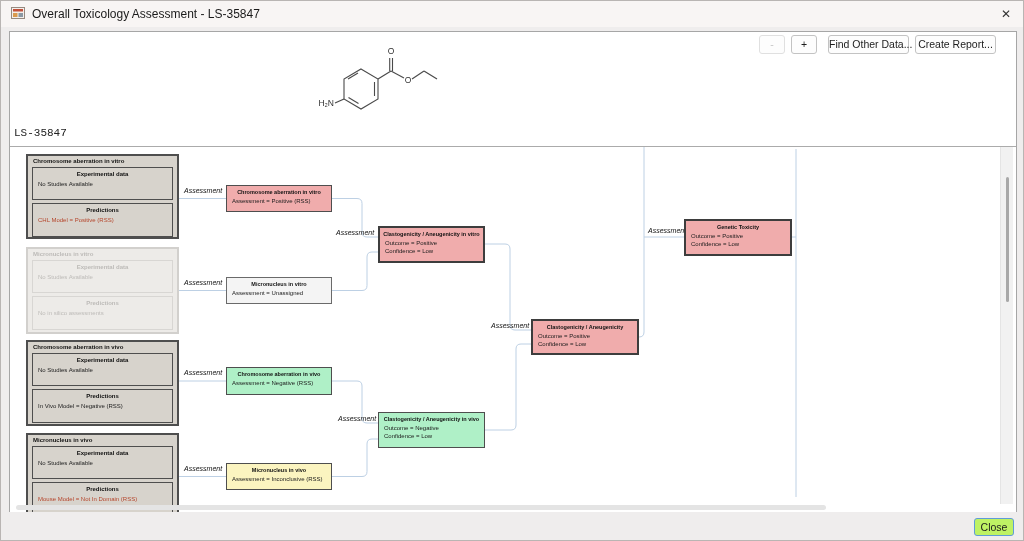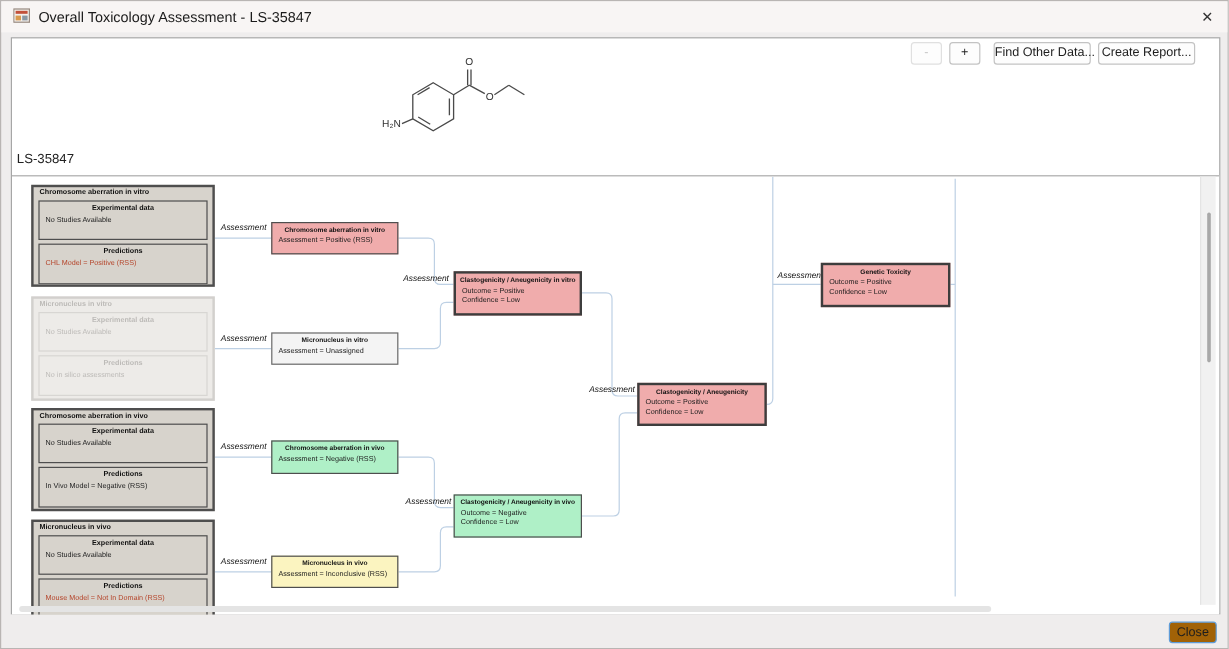--- a/index.html
+++ b/index.html
@@ -10,21 +10,21 @@
   .titlebar .ticon{position:absolute;left:10px;top:5px;}
   .titlebar .ttext{position:absolute;left:31px;top:6px;font-size:12px;color:#1b1b1b;white-space:nowrap;}
   .xbtn{position:absolute;right:6px;top:3px;width:22px;height:20px;text-align:center;line-height:20px;
         font-size:12px;color:#333;}
   
   .panel{position:absolute;left:8px;top:30px;width:1008px;height:481px;background:#fff;
          border:1px solid #a6a6a6;box-sizing:border-box;}
   .btn{position:absolute;box-sizing:border-box;height:19px;border:1px solid #c3c3c3;border-radius:3px;
        background:#fdfdfd;font-size:10.5px;color:#1d1d1d;text-align:center;line-height:17px;white-space:nowrap;}
   .btn.disabled{color:#c6c6c6;border-color:#e0e0e0;}
-  .compound-id{position:absolute;left:13px;top:126px;font-size:11px;color:#222;}
+  .compound-id{position:absolute;left:13px;top:126px;font-size:11px;color:#222;font-family:Liberation Mono, monospace;}
   
   .tree{position:absolute;left:9px;top:145px;width:1006px;height:365px;background:#fff;
         border-top:1px solid #ababab;overflow:hidden;}
   .connectors{position:absolute;left:0;top:0;}
   .elabel{position:absolute;font-style:italic;font-size:7px;color:#111;white-space:nowrap;}
   
   .grp{position:absolute;width:153px;background:#d7d3cc;border:2px solid #4e4e4e;box-sizing:border-box;}
   .gh{font-weight:bold;font-size:6px;padding:2px 0 0 5px;white-space:nowrap;color:#111;}
   .gbox{position:absolute;left:4px;width:141px;border:1px solid #4e4e4e;background:#d7d3cc;box-sizing:border-box;}
   .gbox.b1{top:11px;height:33px;} .gbox.b2{top:47px;height:34px;}
@@ -40,21 +40,21 @@
   .node.yellow{background:#fbf4c0;} .node.plain{background:#f4f4f4;border-color:#6a6a6a;}
   .node.emph{border-width:2px;border-color:#3d3d3d;}
   .nt{font-weight:bold;font-size:5.5px;text-align:center;padding-top:3px;white-space:nowrap;color:#111;}
   .nl{font-size:6px;padding:2.5px 0 0 5px;white-space:nowrap;color:#1c1c1c;}
   
   .vtrack{position:absolute;right:3px;top:0;bottom:8px;width:12px;background:#f1f1f1;border-left:1px solid #e4e4e4;}
   .vthumb{position:absolute;right:4px;top:30px;width:3px;height:125px;background:#a8a8a8;border-radius:2px;}
   .hthumb{position:absolute;left:6px;bottom:2px;width:810px;height:5px;background:#e4e4e4;border-radius:3px;}
   
   .closebtn{position:absolute;left:973px;top:517px;width:40px;height:18px;box-sizing:border-box;
-            border:1px solid #5f9cd8;border-radius:3px;background:#a16207;font-size:10.5px;color:#1d1d1d;
+            border:1px solid #5f9cd8;border-radius:3px;background:#bef264;font-size:10.5px;color:#1d1d1d;
             text-align:center;line-height:16px;}
   svg{display:block;}
 </style>
 </head>
 <body>
 
 <div class="stage">
 
   <div class="titlebar">
     <span class="ticon">

